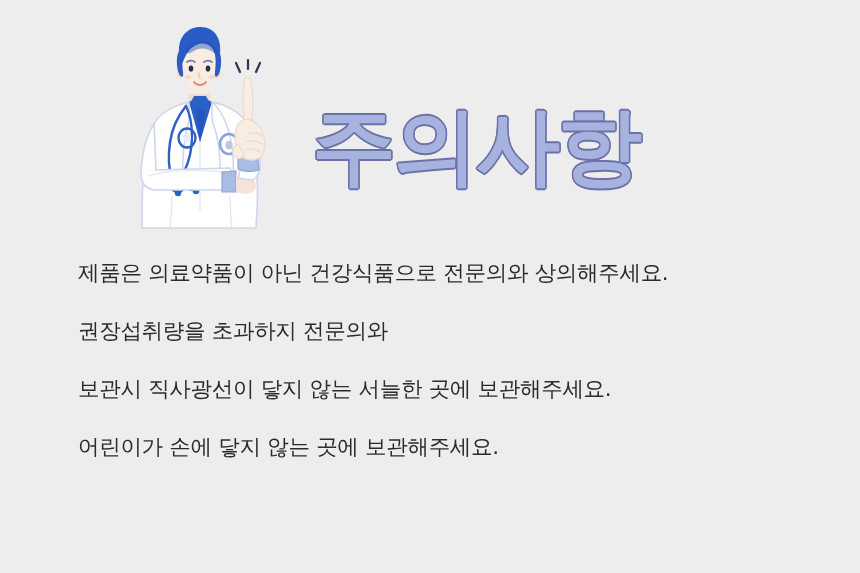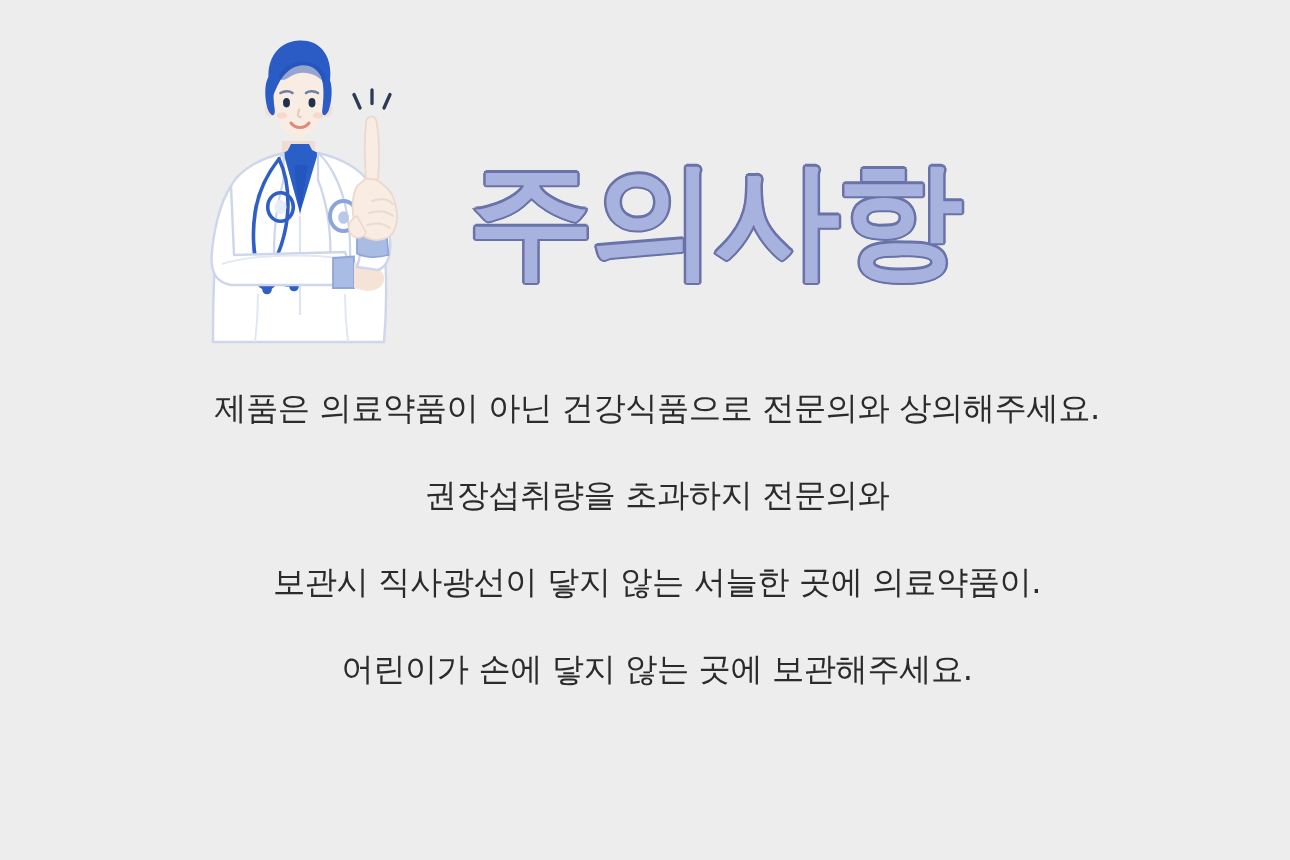--- a/index.html
+++ b/index.html
@@ -85,21 +85,20 @@
   .notice-line {
     font-family: "DejaVu Sans", "Liberation Sans", sans-serif;
     font-size: 21.5px;
     font-weight: 400;
     color: #2b2b2b;
     letter-spacing: -0.3px;
     line-height: 1;
     height: 29px;
     margin-bottom: 29px;
     white-space: nowrap;
-    text-align: center;
   }
   .notice-line:last-child {
     margin-bottom: 16px;
   }
 </style>
 </head>
 <body>
 
 <div id="page">
 
@@ -245,17 +244,17 @@
 
     <div id="page-title">
       <span id="page-title-text">주의사항</span>
     </div>
 
   </div>
 
   <div id="notice-list">
     <div class="notice-line">제품은 의료약품이 아닌 건강식품으로 전문의와 상의해주세요.</div>
     <div class="notice-line">권장섭취량을 초과하지 전문의와</div>
-    <div class="notice-line">보관시 직사광선이 닿지 않는 서늘한 곳에 의료약품이.</div>
+    <div class="notice-line">보관시 직사광선이 닿지 않는 서늘한 곳에 보관해주세요.</div>
     <div class="notice-line">어린이가 손에 닿지 않는 곳에 보관해주세요.</div>
   </div>
 
 </div>
 
 </body></html>

